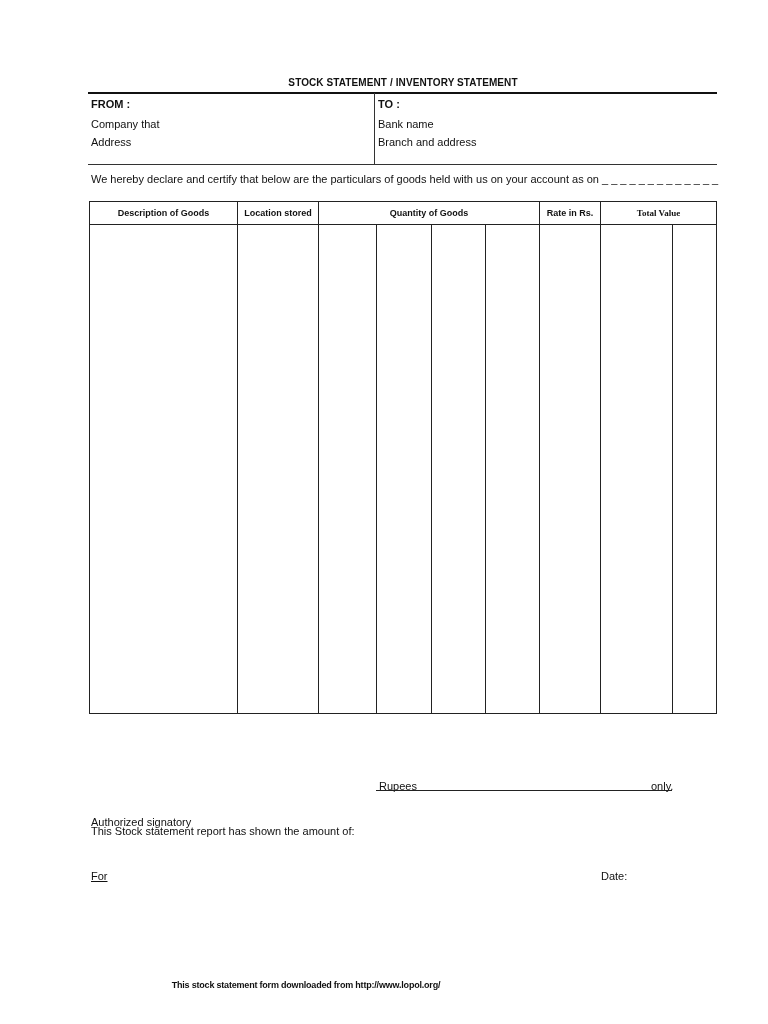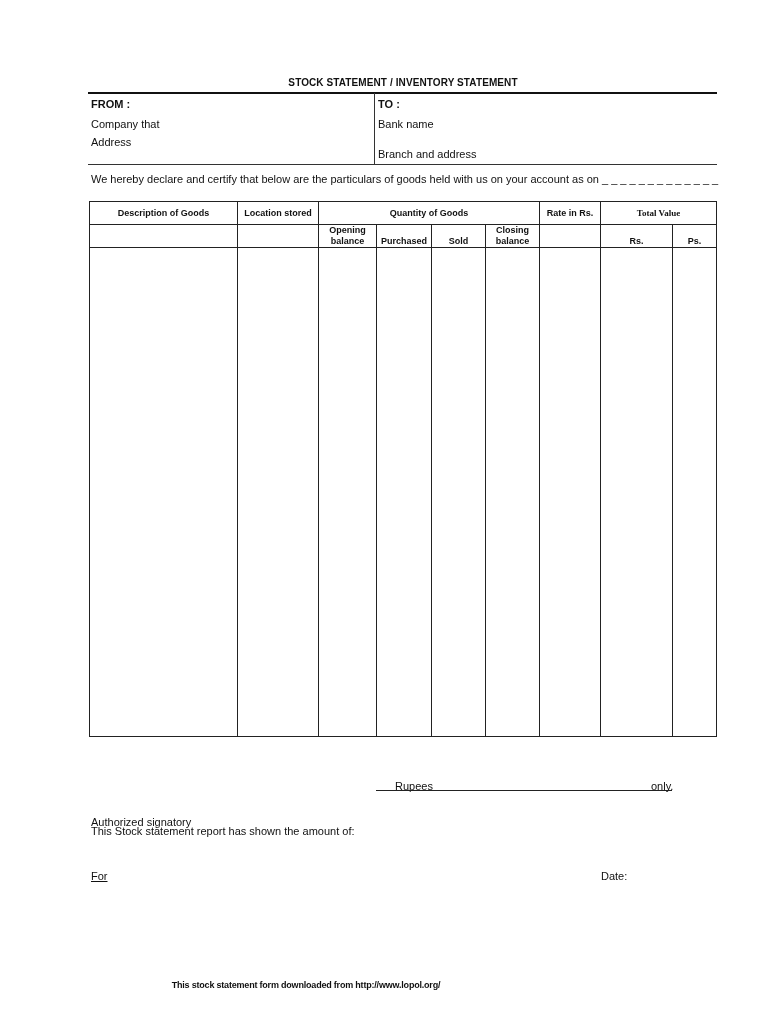--- a/index.html
+++ b/index.html
@@ -30,21 +30,21 @@
   <div class="abs hr-thick"></div>
 
   <div class="abs lbl bold" style="left:91px; top:98px;">FROM :</div>
   <div class="abs lbl" style="left:91px; top:118px;">Company that</div>
   <div class="abs lbl" style="left:91px; top:136px;">Address</div>
 
   <div class="abs vdiv"></div>
 
   <div class="abs lbl bold" style="left:378px; top:98px;">TO :</div>
   <div class="abs lbl" style="left:378px; top:118px;">Bank name</div>
-  <div class="abs lbl" style="left:378px; top:148px;">Branch and address</div>
+  <div class="abs lbl" style="left:378px; top:136px;">Branch and address</div>
 
   <div class="abs hr-thin"></div>
 
   <div class="abs lbl" style="left:91px; top:173px;">We hereby declare and certify that below are the particulars of goods held with us on your account as on _ _ _ _ _ _ _ _ _ _ _ _ _</div>
 
   <table class="grid">
     <colgroup>
       <col style="width:148px">
       <col style="width:81px">
       <col style="width:58px">
@@ -56,47 +56,36 @@
       <col style="width:44px">
     </colgroup>
     <tbody>
         <tr class="h1">
       <td class="nob-bot" style="border-bottom:1px solid #222;">Description of Goods</td>
       <td>Location stored</td>
       <td colspan="4" style="border-bottom:none;">Quantity of Goods</td>
       <td>Rate in Rs.</td>
       <td colspan="2" style="border-bottom:none;font-family:Liberation Serif, serif;">Total Value</td>
     </tr>
-    <tr class="h2">
-      <td></td>
-      <td></td>
-      <td>Opening balance</td>
-      <td>Purchased</td>
-      <td>Sold</td>
-      <td>Closing balance</td>
-      <td></td>
-      <td>Rs.</td>
-      <td>Ps.</td>
-    </tr>
     <tr class="body">
       <td></td>
       <td></td>
       <td></td>
       <td></td>
       <td></td>
       <td></td>
       <td></td>
       <td></td>
       <td></td>
     </tr>
   </tbody>
     </table>
 
   <div class="abs lbl" style="left:91px; top:812px;margin-top:13px;">This Stock statement report has shown the amount of:</div>
-  <div class="abs lbl" style="left:379px; top:780px;margin-left:16px;">Rupees</div>
+  <div class="abs lbl" style="left:379px; top:780px;">Rupees</div>
   <div class="abs lbl" style="left:651px; top:780px;">only.</div>
   <div class="abs rupees-line"></div>
 
   <div class="abs lbl" style="left:91px; top:816px;">Authorized signatory</div>
 
   <div class="abs lbl" style="left:91px; top:870px;text-decoration:underline;">For</div>
   <div class="abs lbl" style="left:601px; top:870px;">Date:</div>
 
   <div class="abs footer">This stock statement form downloaded from http://www.lopol.org/</div>
 </div>

